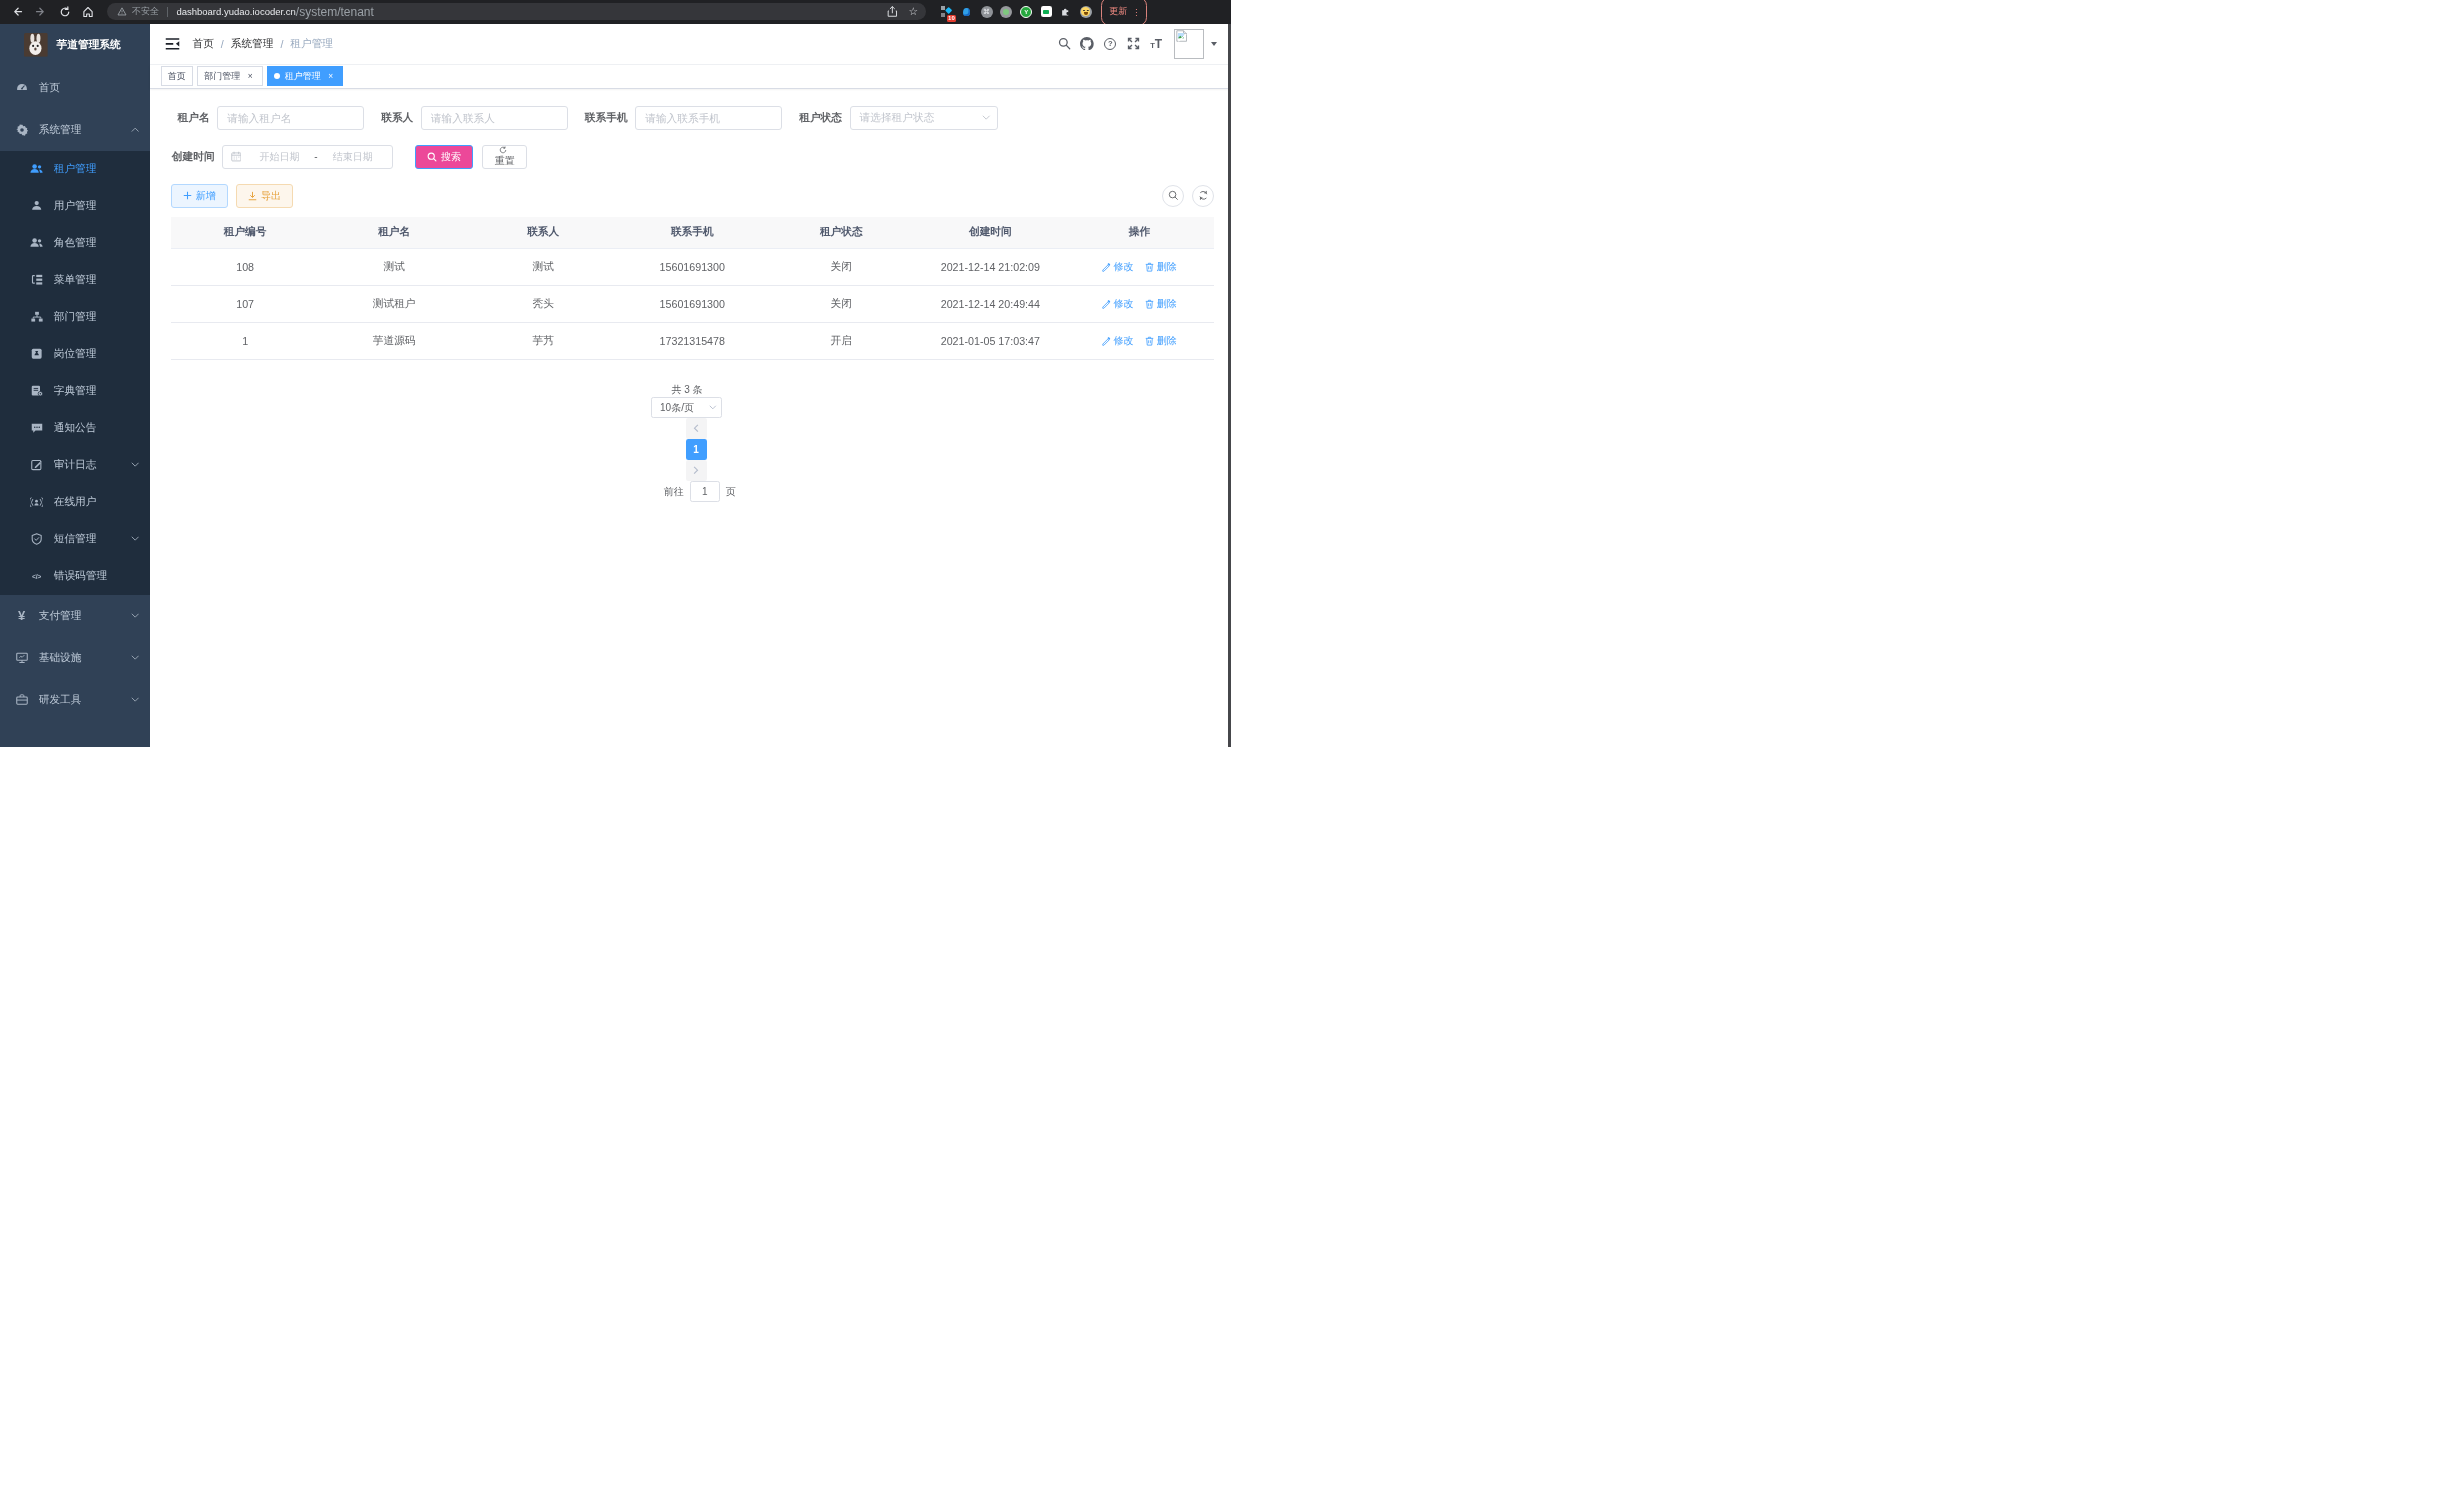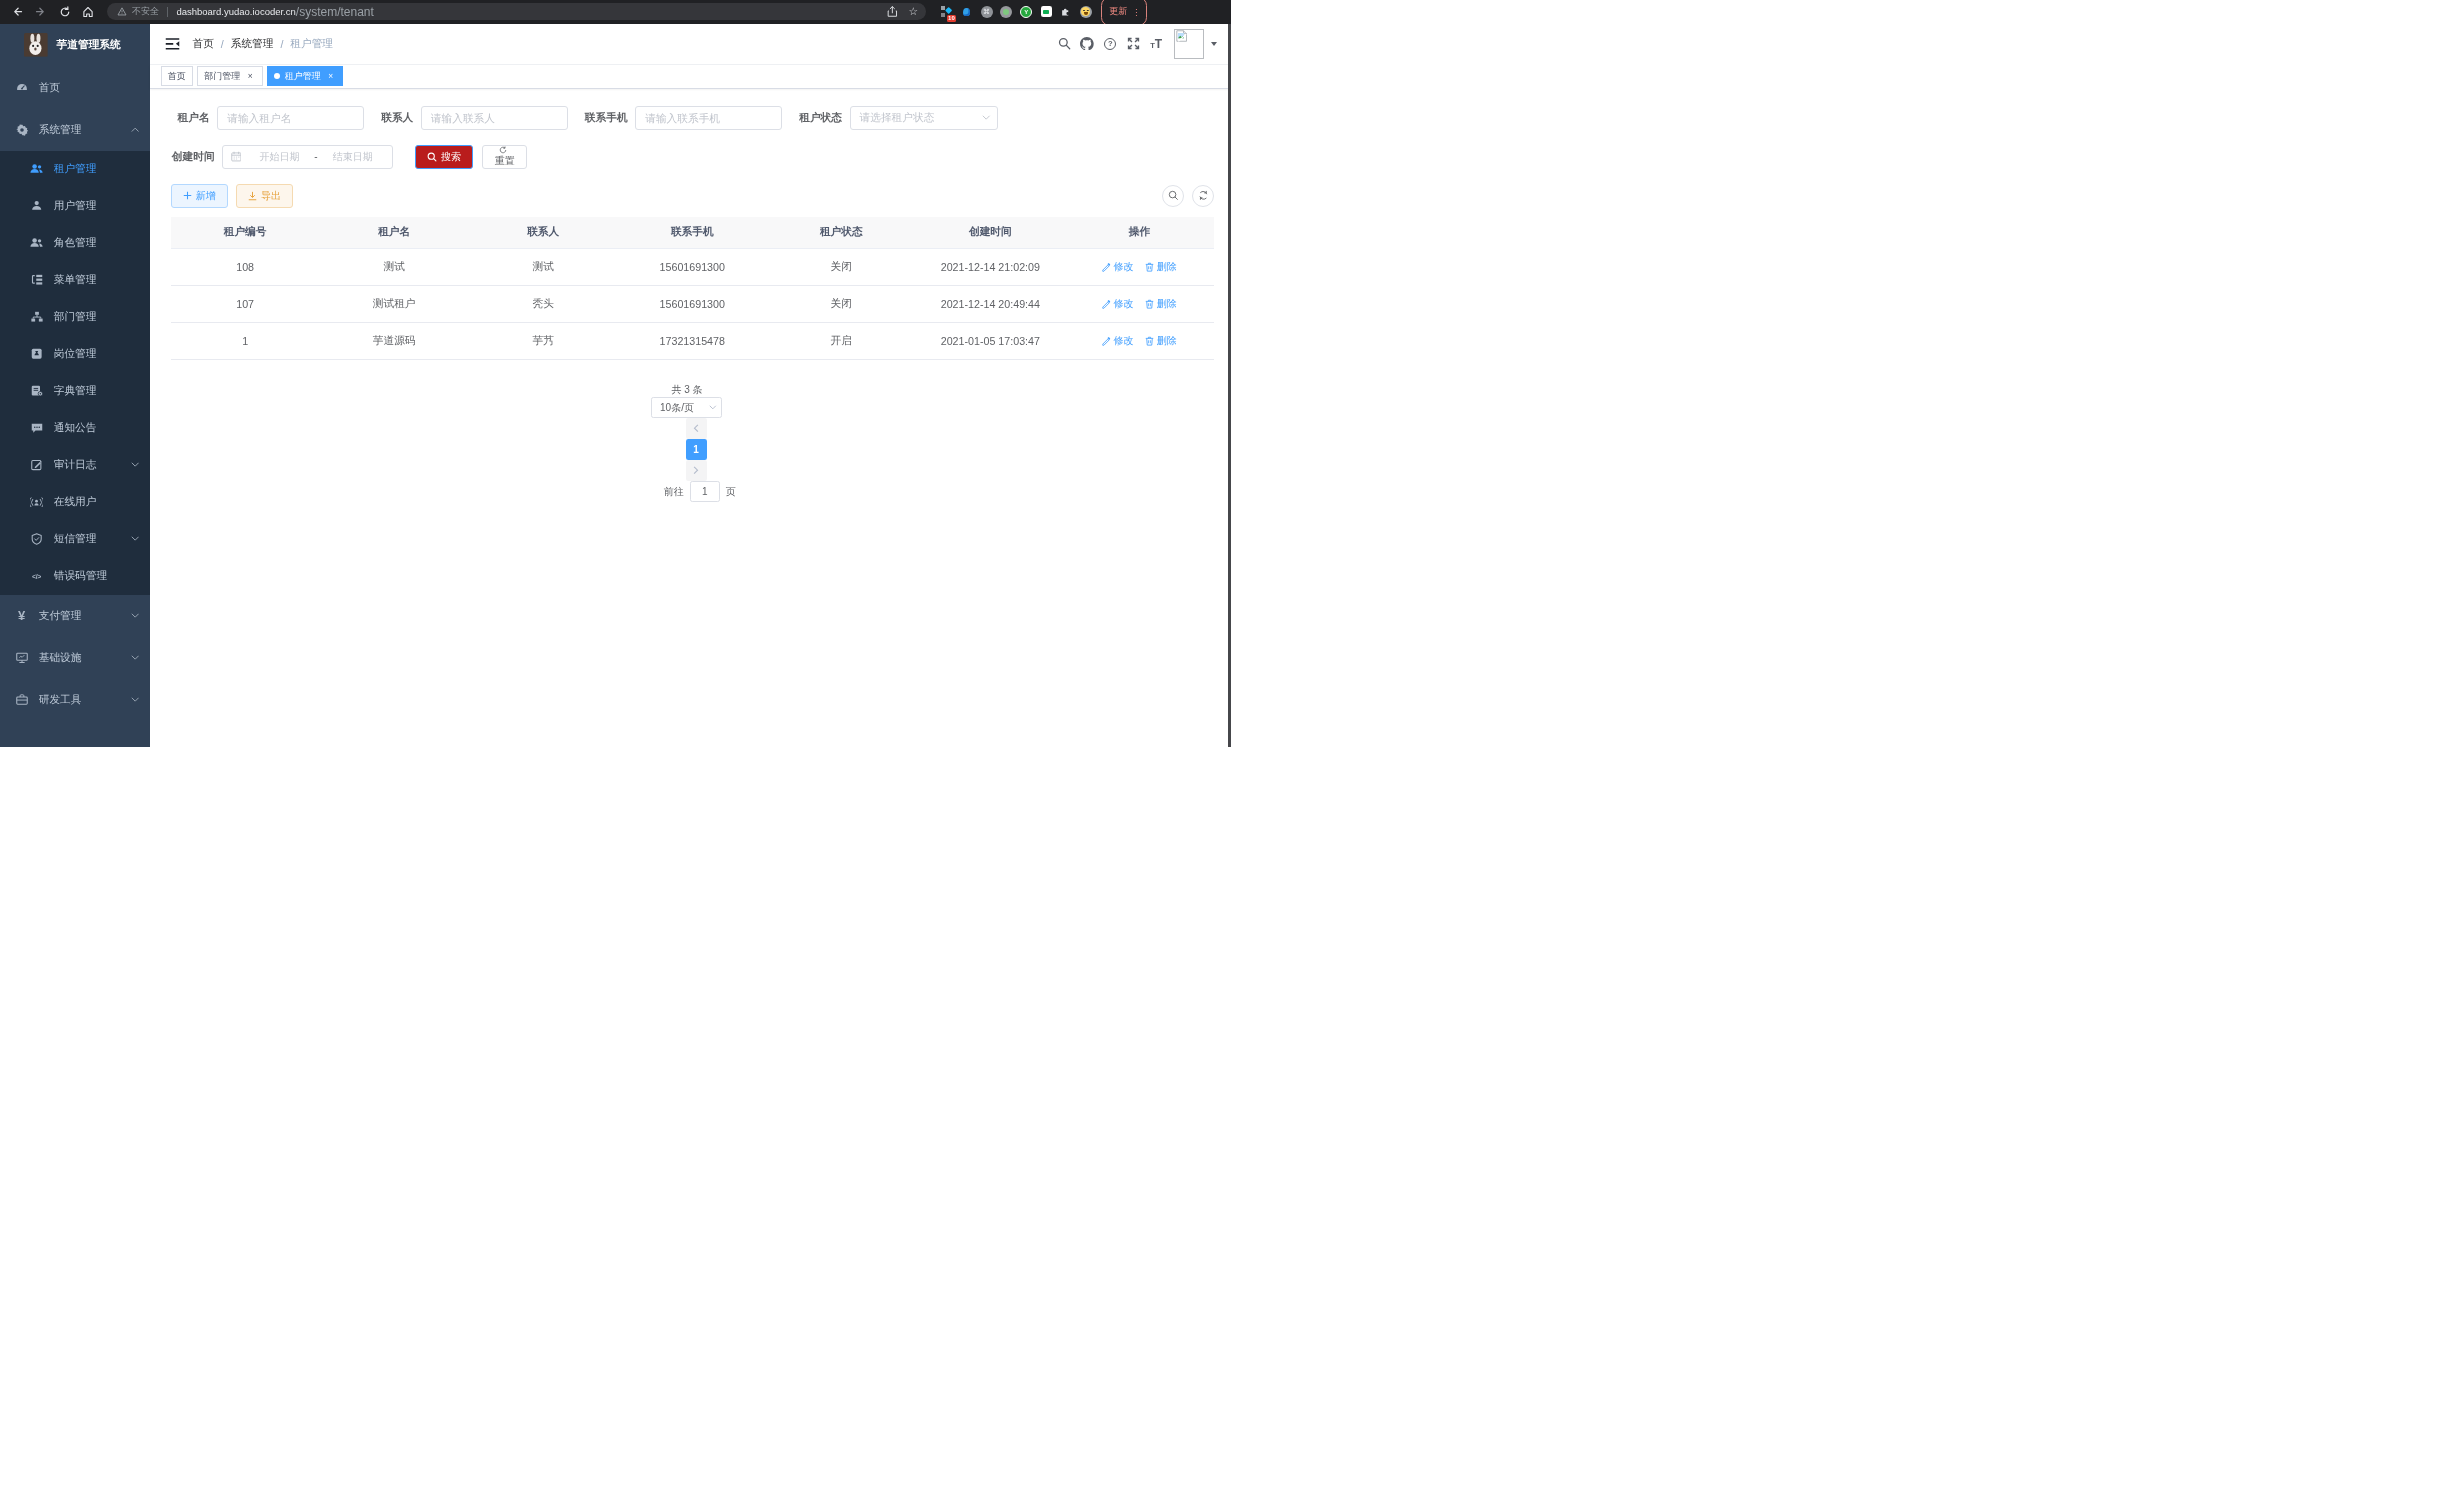--- a/index.html
+++ b/index.html
@@ -97,21 +97,21 @@
   .inp::placeholder { color:#c0c4cc; }
   .sel { width:148px; height:24px; border:0.8px solid #dcdfe6; border-radius:3px; padding:0 6px 0 9px; display:flex; align-items:center; background:#fff; cursor:pointer; }
   .sel .ph { flex:1; font-size:10.7px; color:#c0c4cc; }
   .sel .sc { color:#c0c4cc; display:flex; }
   .daterange { width:171px; height:24px; border:0.8px solid #dcdfe6; border-radius:3px; display:flex; align-items:center; padding:0 7.6px; background:#fff; }
   .daterange .cal { color:#c0c4cc; margin-right:6px; display:flex; }
   .daterange .dph { font-size:10px; color:#c0c4cc; flex:1; text-align:center; }
   .daterange .dsep { font-size:10px; color:#606266; margin:0 3px; }
   .btn { height:24px; border-radius:3px; font-size:10px; display:inline-flex; align-items:center; justify-content:center; cursor:pointer; border:0.8px solid #dcdfe6; background:#fff; color:#606266; padding:0 11.4px; font-family:inherit; }
   .btn svg { margin-right:3.8px; }
-  .btn-primary { background:#b91c1c; border-color:#409EFF; color:#fff; margin-left:4.6px; }
+  .btn-primary { background:#ec4899; border-color:#409EFF; color:#fff; margin-left:4.6px; }
   .btn-plain-blue { background:#ecf5ff; border-color:#b3d8ff; color:#409EFF; }
   .btn-plain-orange { background:#fdf6ec; border-color:#f5dab1; color:#E6A23C; margin-left:7.6px; }
   .tools-row { display:flex; align-items:center; margin:3px 0 9px 0; }
   .tools-spacer { flex:1; }
   .circle-btn { width:22px; height:22px; border:0.8px solid #e0e3e9; border-radius:50%; background:#fff; display:flex; align-items:center; justify-content:center; color:#606266; margin-left:7.6px; cursor:pointer; }
 
   
   table.grid { width:100%; border-collapse:collapse; table-layout:fixed; }
   table.grid th { height:32px; background:#f8f8f9; color:#515a6e; font-size:10.7px; font-weight:bold; text-align:center; border-bottom:0.8px solid #ebeef5; }
   table.grid td { height:37px; color:#606266; font-size:10.7px; text-align:center; border-bottom:0.8px solid #e8eaf0; background:#fff; }

